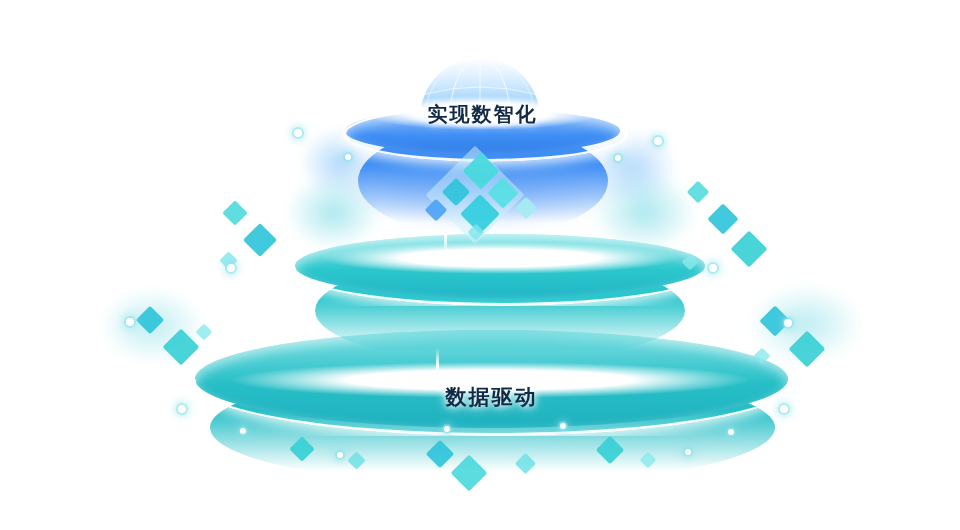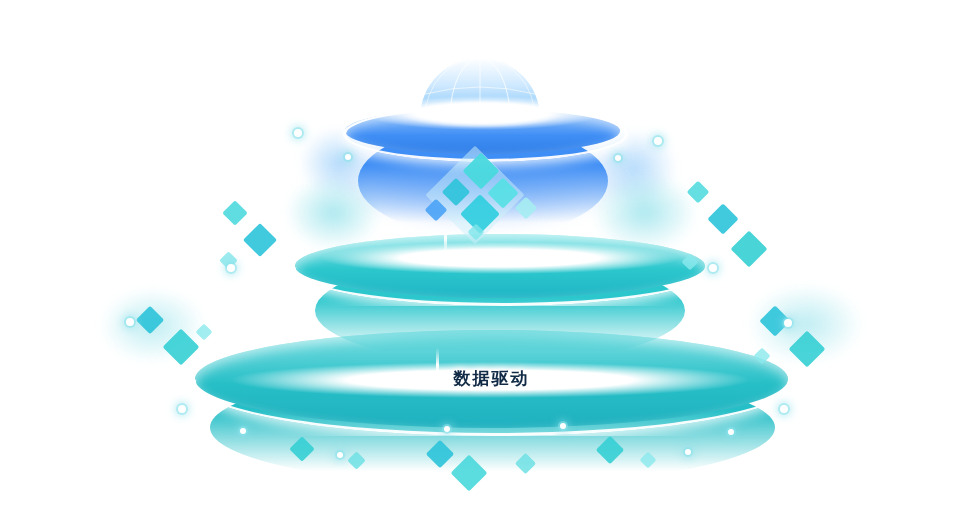--- a/index.html
+++ b/index.html
@@ -32,21 +32,21 @@
   <div class="glow" style="left:286px;top:175px;width:95px;height:75px;background:radial-gradient(closest-side,rgba(70,205,220,.45),rgba(70,205,220,0));"></div>
   <div class="glow" style="left:592px;top:172px;width:105px;height:80px;background:radial-gradient(closest-side,rgba(70,205,220,.45),rgba(70,205,220,0));"></div>
   <div class="glow" style="left:100px;top:288px;width:105px;height:75px;background:radial-gradient(closest-side,rgba(70,205,220,.35),rgba(70,205,220,0));"></div>
   <div class="glow" style="left:748px;top:284px;width:115px;height:80px;background:radial-gradient(closest-side,rgba(70,205,220,.35),rgba(70,205,220,0));"></div>
 
   <div class="skirt" style="left:210px;top:370px;width:565px;height:115px;background:linear-gradient(180deg,var(--tier-bottom,#27bfc7) 0%,var(--tier-bottom,#27bfc7) 35%,rgba(39,191,199,0) 88%);"></div>
   <div class="surface" style="left:195px;top:330px;width:593px;height:98px;background:linear-gradient(180deg,#7fe0e3 0%,var(--tier-bottom,#27bfc7) 55%,var(--tier-bottom-deep,#1fb0bf) 100%);"></div>
   <div class="rim half" style="left:193px;top:328px;width:597px;height:102px;"></div>
   <div class="band" style="left:230px;top:362px;width:520px;height:36px;"></div>
   <div class="beam" style="left:436px;top:348px;height:38px;"></div>
-  <div class="label" style="left:195px;top:367px;width:593px;font-size:17px;">数据驱动</div>
+  <div class="label" style="left:195px;top:383px;width:593px;font-size:21px;">数据驱动</div>
 
   <div class="skirt" style="left:315px;top:258px;width:370px;height:105px;background:linear-gradient(180deg,var(--tier-mid,#2cc7cd) 0%,var(--tier-mid,#2cc7cd) 38%,rgba(44,199,205,0) 90%);"></div>
   <div class="surface" style="left:295px;top:234px;width:410px;height:64px;background:linear-gradient(180deg,#8ce6e9 0%,var(--tier-mid,#2cc7cd) 55%,var(--tier-mid-deep,#1fb5c5) 100%);"></div>
   <div class="rim half" style="left:293px;top:232px;width:414px;height:68px;"></div>
   <div class="band" style="left:320px;top:242px;width:360px;height:32px;"></div>
   <div class="beam" style="left:444px;top:222px;height:34px;"></div>
 
   <div class="glow" style="left:330px;top:118px;width:305px;height:115px;background:radial-gradient(closest-side,rgba(80,150,245,.5),rgba(80,150,245,0));"></div>
   <div class="skirt" style="left:358px;top:126px;width:250px;height:110px;background:linear-gradient(180deg,var(--tier-top,#3f8ef5) 0%,var(--tier-top,#3f8ef5) 35%,rgba(63,142,245,0) 88%);"></div>
   <div class="surface" style="left:345px;top:108px;width:275px;height:46px;background:linear-gradient(180deg,#9cc9fb 0%,var(--tier-top,#3f8ef5) 60%,var(--tier-top-deep,#2f7fe8) 100%);"></div>
@@ -65,20 +65,21 @@
     <path d="M62,2 A30,60 0 0 0 32,62" stroke="#ffffff" stroke-opacity=".8" fill="none"></path>
     <path d="M62,2 A55,60 0 0 1 117,62" stroke="#ffffff" stroke-opacity=".5" fill="none"></path>
     <path d="M62,2 A55,60 0 0 0 7,62" stroke="#ffffff" stroke-opacity=".5" fill="none"></path>
     <path d="M7,38 Q62,24 117,38" stroke="#ffffff" stroke-opacity=".6" fill="none"></path>
     <path d="M2,56 Q62,44 122,56" stroke="#ffffff" stroke-opacity=".5" fill="none"></path>
     <line x1="62" y1="2" x2="62" y2="62" stroke="#ffffff" stroke-opacity=".7"></line>
   </svg>
 
   <div class="band" style="left:402px;top:100px;width:160px;height:28px;"></div>
   <div class="band" style="left:362px;top:96px;width:240px;height:34px;"></div>
+  <div class="label" style="left:345px;top:101px;width:275px;font-size:20px;">实现数智化</div>
 
   <div class="dm" style="left:440px;top:160px;width:70px;height:70px;background:#cdeffa;opacity:.5;"></div>
   <div class="dm" style="left:468px;top:158px;width:26px;height:26px;background:#49d9de;opacity:.95;"></div>
   <div class="dm" style="left:446px;top:182px;width:20px;height:20px;background:#2cc3d9;opacity:.9;"></div>
   <div class="dm" style="left:492px;top:182px;width:22px;height:22px;background:#55e0e4;opacity:.9;"></div>
   <div class="dm" style="left:466px;top:200px;width:28px;height:28px;background:#35cfe0;opacity:.95;"></div>
   <div class="dm" style="left:428px;top:202px;width:16px;height:16px;background:#4aa3f6;opacity:.9;"></div>
   <div class="dm" style="left:518px;top:200px;width:16px;height:16px;background:#a5ecf2;opacity:.9;"></div>
   <div class="dm" style="left:470px;top:226px;width:12px;height:12px;background:#7fe6ea;opacity:.8;"></div>
 

